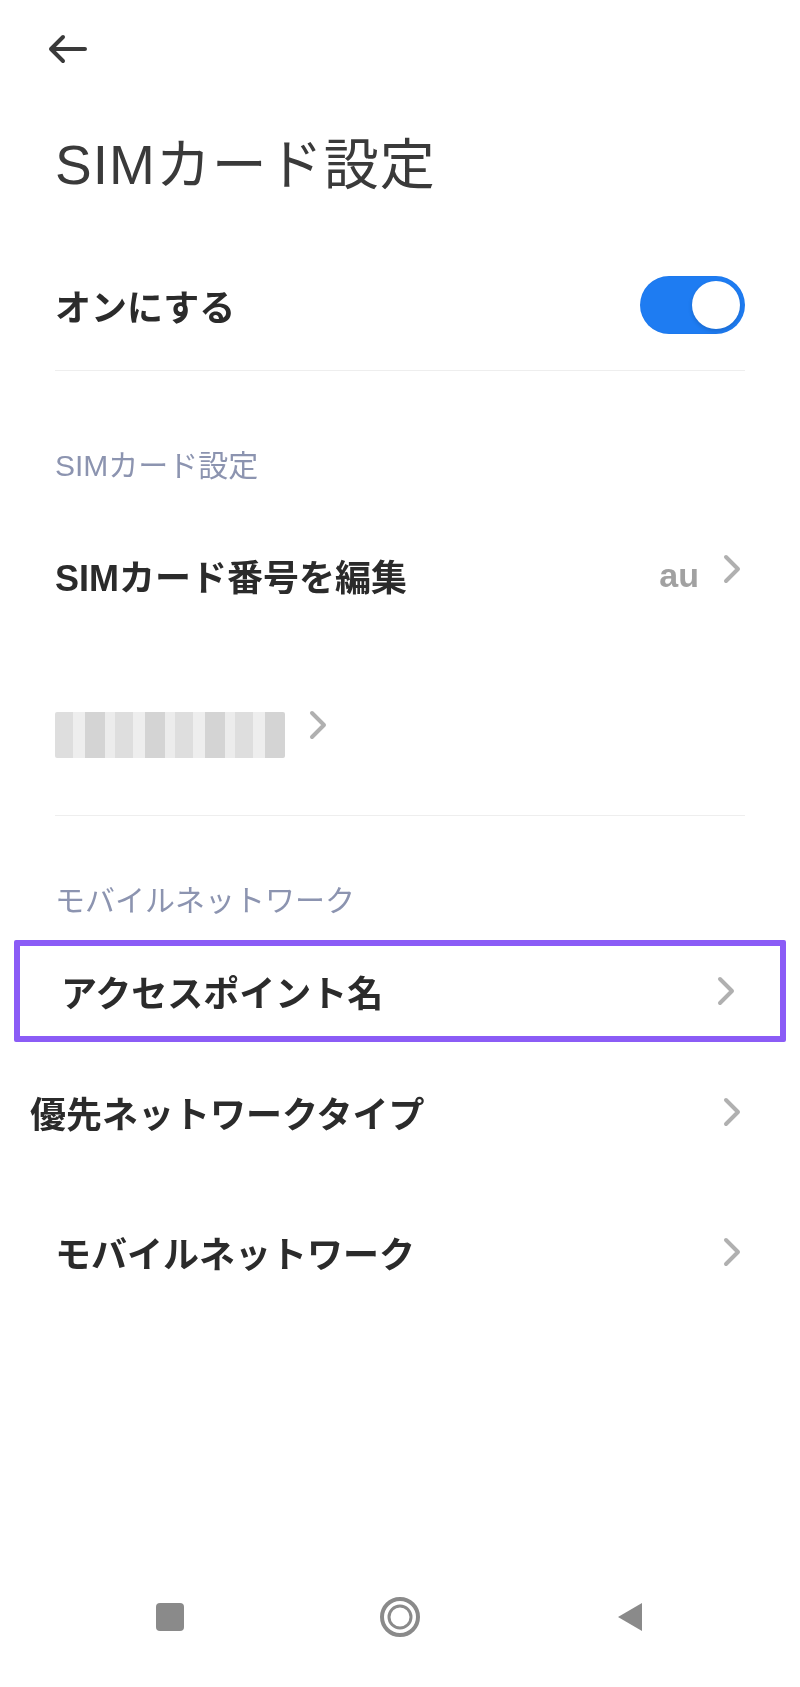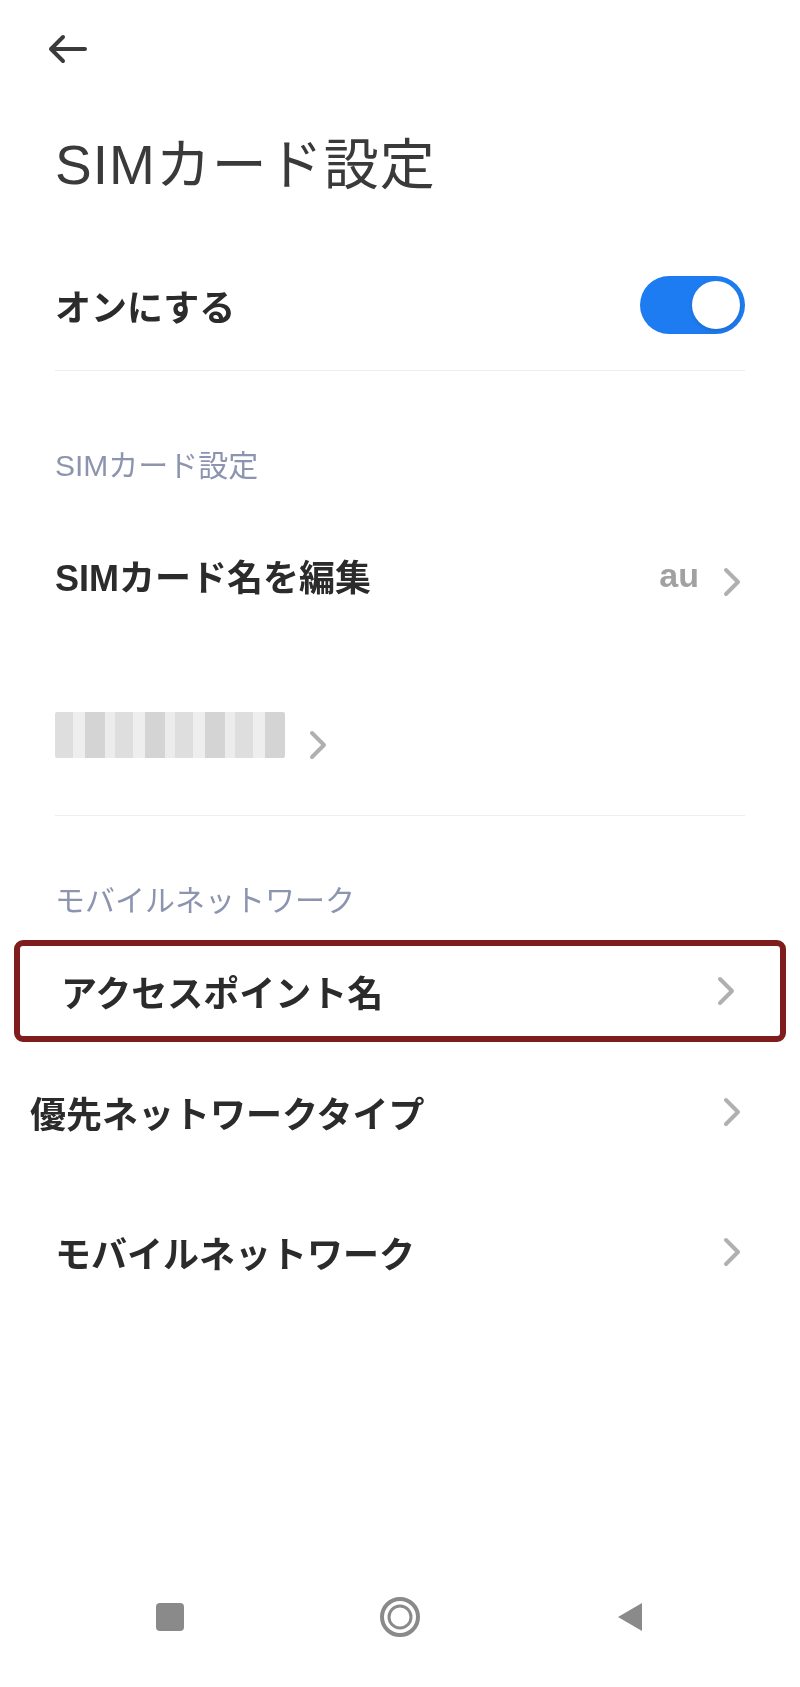--- a/index.html
+++ b/index.html
@@ -73,21 +73,21 @@
     font-size: 30px;
     color: #8c94b0;
     padding: 70px 55px 10px 55px;
   }
   .row.link {
     cursor: pointer;
     min-height: 160px;
   }
   .row-right {
     display: flex;
-    align-items: flex-end;
+    align-items: flex-start;
     gap: 20px;
   }
   .row-value {
     font-size: 34px;
     color: #a1a1a1;
   }
   .chevron {
     width: 26px;
     height: 26px;
     display: flex;
@@ -99,23 +99,23 @@
     height: 46px;
     background: repeating-linear-gradient(90deg,
       #dedede 0px, #dedede 18px,
       #eeeeee 18px, #eeeeee 30px,
       #d4d4d4 30px, #d4d4d4 50px,
       #ececec 50px, #ececec 60px);
     filter: blur(0.4px);
     border-radius: 2px;
   }
   .highlight {
-    border: 6px solid #7f1d1d;
+    border: 6px solid #8b5cf6;
     margin: 0 14px;
-    border-radius: 9px;
+    border-radius: 2px;
   }
   .highlight .row.link {
     padding: 0 41px; 
     min-height: 90px;
   }
   .nav-bar {
     position: absolute;
     bottom: 0;
     left: 0;
     right: 0;
@@ -153,21 +153,21 @@
   <div class="toggle">
     <div class="knob"></div>
   </div>
 </div>
 
 <div class="divider"></div>
 
 <div class="section-header">SIMカード設定</div>
 
 <div class="row link">
-  <div class="row-label">SIMカード名を編集</div>
+  <div class="row-label">SIMカード番号を編集</div>
   <div class="row-right">
     <div class="row-value">au</div>
     <div class="chevron">
       <svg width="20" height="32" viewBox="0 0 20 32">
           <path d="M4 4 L16 16 L4 28" stroke="#b0b0b0" stroke-width="4" fill="none" stroke-linecap="round" stroke-linejoin="round"></path>
         </svg>
     </div>
   </div>
 </div>
 

